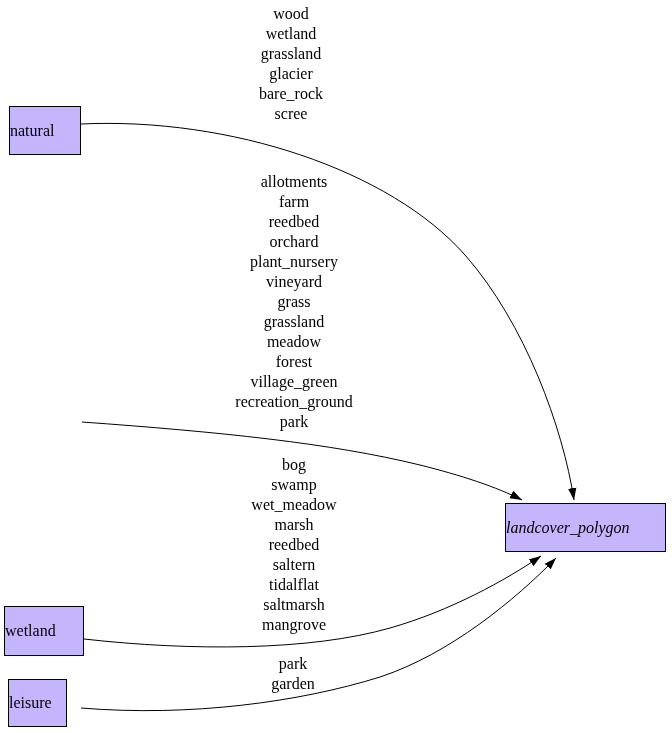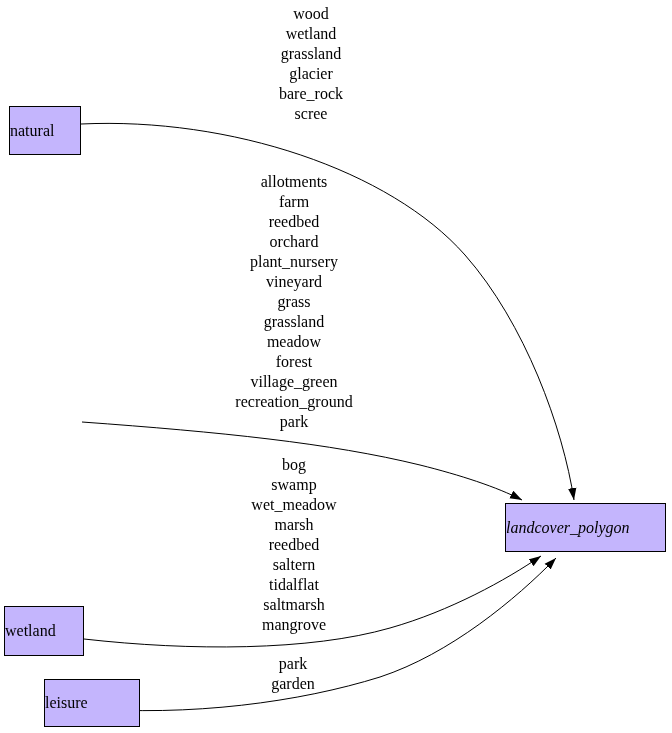--- a/index.html
+++ b/index.html
@@ -65,29 +65,29 @@
 
   <div class="node" style="left:9px; top:106px; width:72px; height:49px;">
     <span>natural</span>
   </div>
 
 
   <div class="node" style="left:4px; top:606px; width:80px; height:50px;">
     <span>wetland</span>
   </div>
 
-  <div class="node" style="left:8px; top:679px; width:96px; height:48px;margin-left:36px;">
+  <div class="node" style="left:8px; top:679px; width:59px; height:48px;">
     <span>leisure</span>
   </div>
 
   <div class="node" style="left:505px; top:503px; width:161px; height:49px;font-style:italic;">
     <span>landcover_polygon</span>
   </div>
 
-  <div class="edge-label" style="left:311px; top:4px;text-align:center;">wood
+  <div class="edge-label" style="left:291px; top:4px;text-align:center;">wood
 wetland
 grassland
 glacier
 bare_rock
 scree</div>
 
   <div class="edge-label" style="left:294px; top:172px;">allotments
 farm
 reedbed
 orchard

